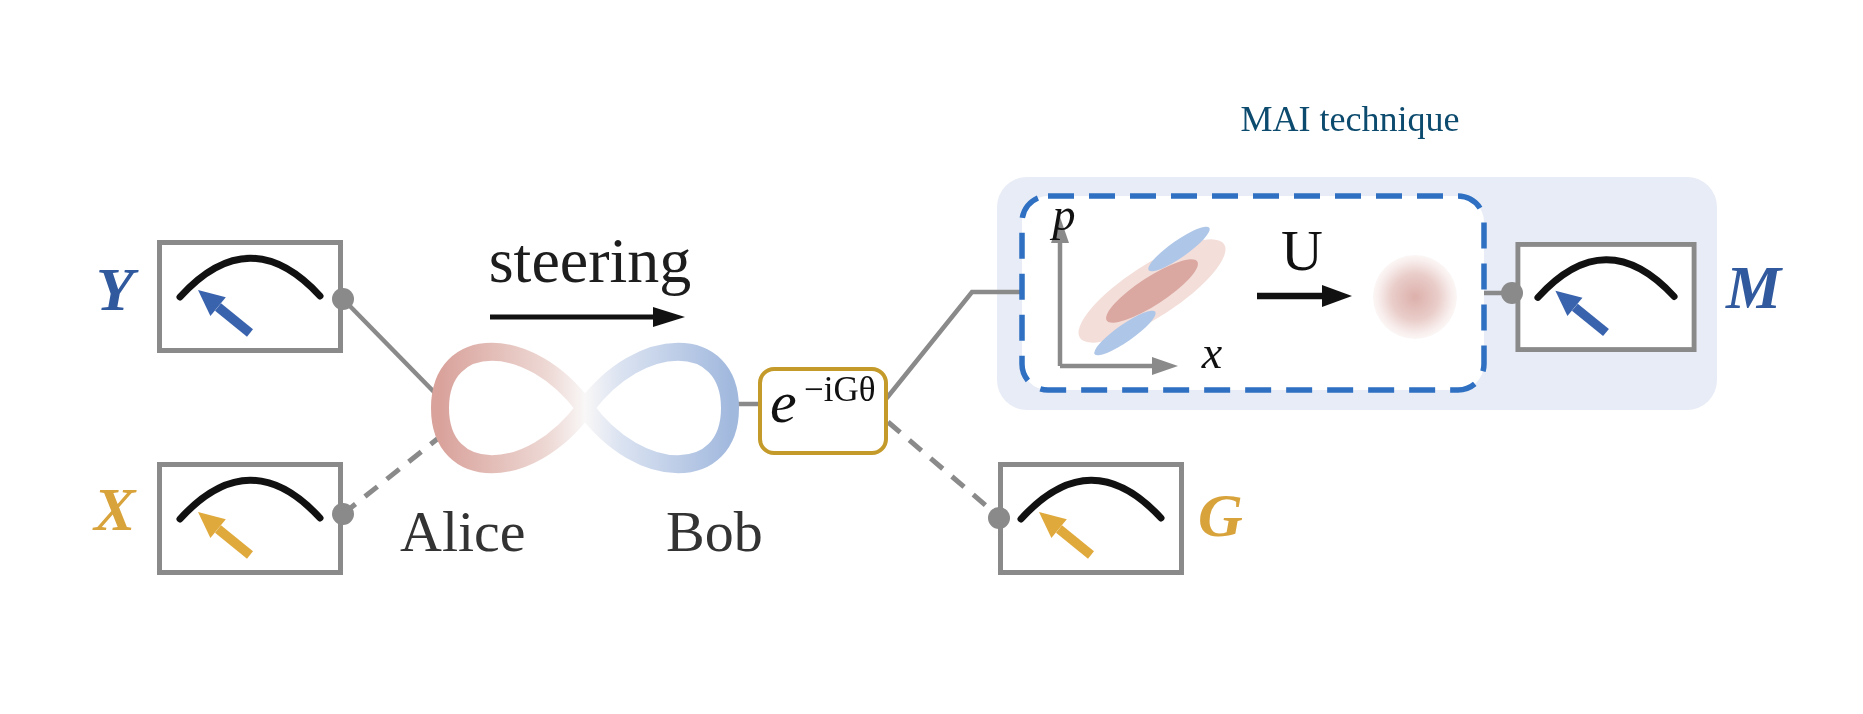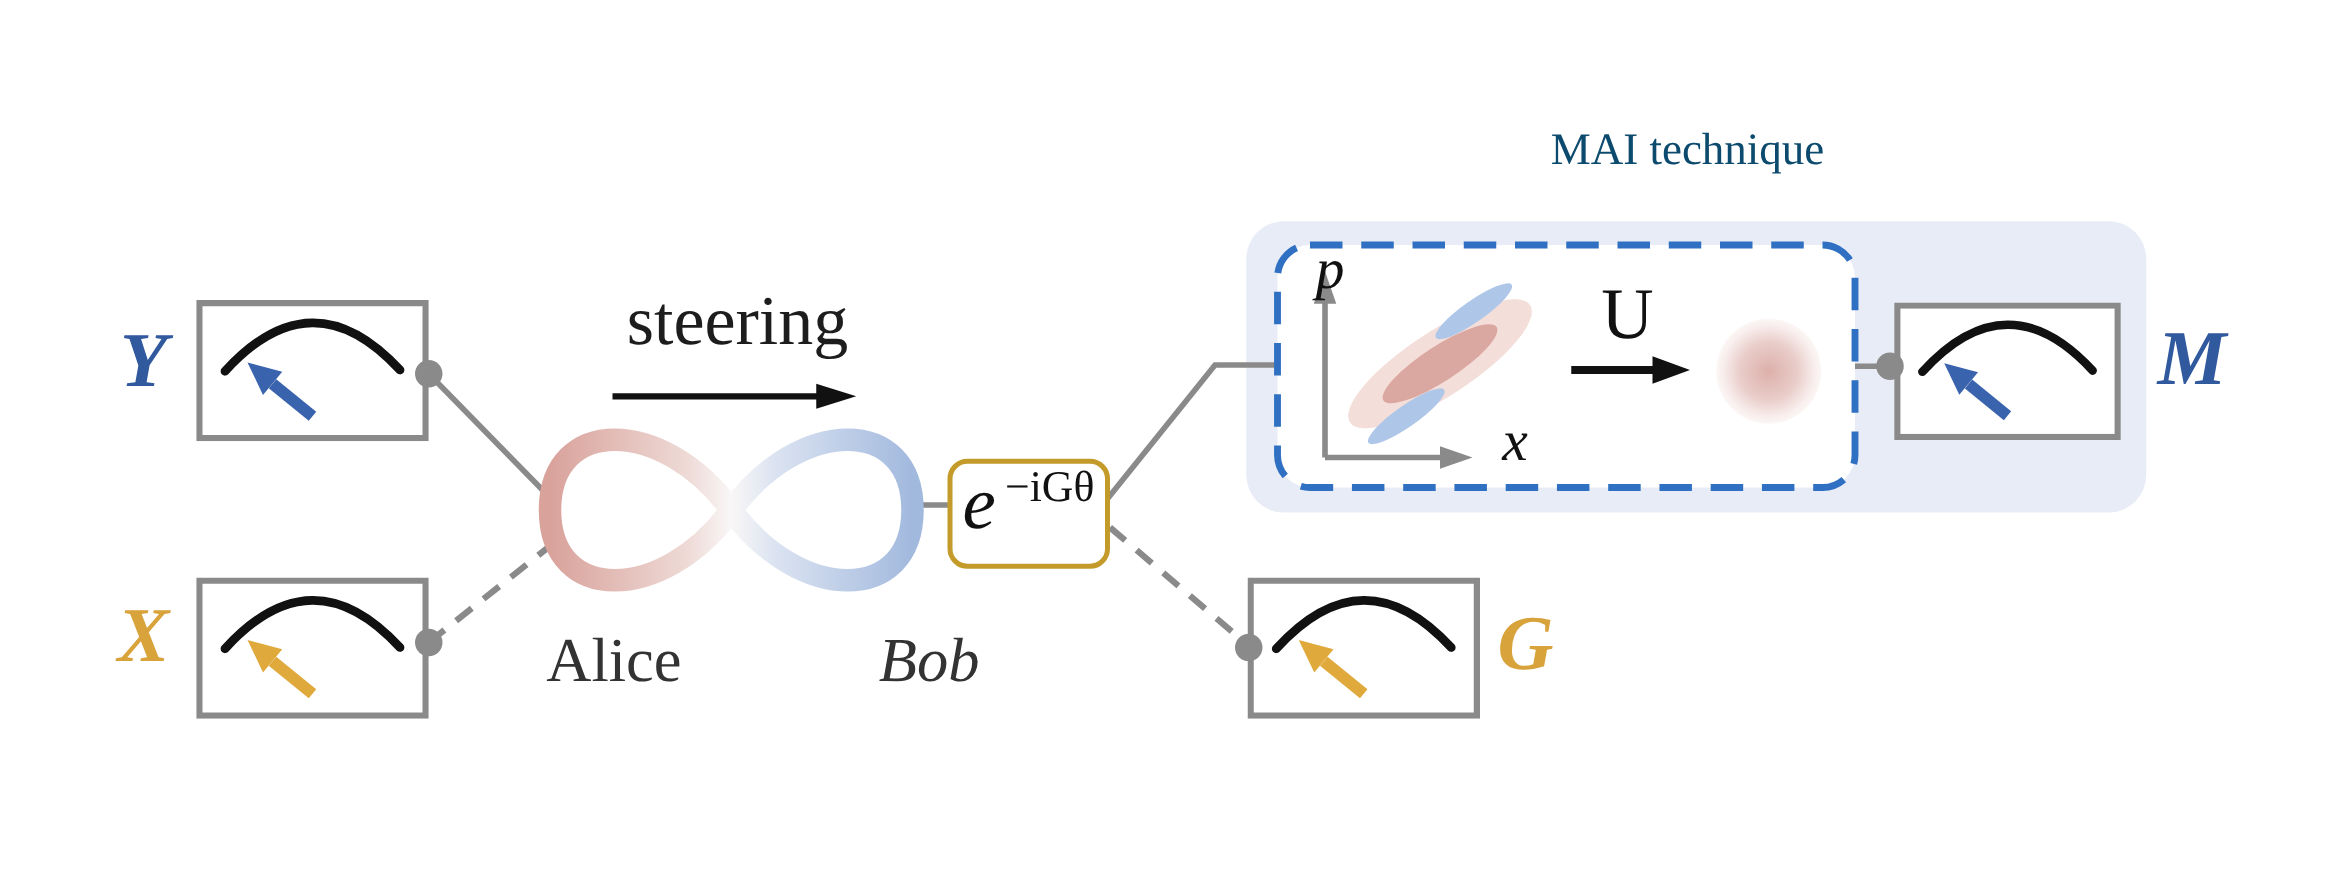--- a/index.html
+++ b/index.html
@@ -5,22 +5,22 @@
   html,body{margin:0;padding:0;background:#ffffff;}
   #canvas{
     position:relative;width:1863px;height:714px;background:#ffffff;overflow:hidden;
     font-family:"Liberation Serif", serif;
   }
   .abs{position:absolute;}
   
   .meter-label{font-style:italic;font-weight:bold;font-size:62px;line-height:1;}
   .lbl-blue{color:#31599E;}
   .lbl-gold{color:#D9A33C;}
-  .big-serif{color:#333333;font-size:50px;line-height:1;margin-left:37px;}
-  .steering-lbl{color:#1d1d1d;font-size:56px;line-height:1;text-align:center;}
+  .big-serif{color:#333333;font-size:58px;line-height:1;}
+  .steering-lbl{color:#1d1d1d;font-size:64px;line-height:1;text-align:center;}
   .mai-title{color:#0c4a6e;font-size:36px;line-height:1;text-align:center;}
   .unitary-lbl{color:#111111;font-size:58px;line-height:1;text-align:center;}
   .axis-lbl{color:#111111;font-style:italic;font-size:46px;line-height:1;}
   
   .mai-outer{
     left:997px;top:177px;width:720px;height:233px;background:#E8ECF6;border-radius:30px;
   }
   
   .gate-box{
     left:758px;top:367px;width:122px;height:80px;background:#ffffff;
@@ -100,21 +100,21 @@
              C 215 3, 305 3, 305 78 C 305 153, 215 153, 160 78" fill="none" stroke="url(#infGrad)" stroke-width="18" stroke-linejoin="round"></path>
   </svg>
 
   <div class="abs steering-lbl" style="left:480px;top:229px;width:220px;">steering</div>
   <svg class="abs" style="left:485px;top:305px;" width="210" height="24" viewBox="0 0 210 24">
     <line x1="5" y1="12" x2="172" y2="12" stroke="#111" stroke-width="5"></line>
     <polygon points="200,12 168,2 168,22" fill="#111"></polygon>
   </svg>
 
   <div class="abs big-serif" style="left:400px;top:503px;">Alice</div>
-  <div class="abs big-serif" style="left:666px;top:503px;font-style:italic;">Bob</div>
+  <div class="abs big-serif" style="left:666px;top:503px;">Bob</div>
 
   <div class="abs gate-box">
     <span class="gate-base">e</span>
     <span class="gate-exp">−iGθ</span>
   </div>
 
   <div class="abs" style="left:157px;top:240px;">
     <svg width="186" height="113" viewBox="0 0 186 113">
       <rect x="2.5" y="2.5" width="181" height="108" fill="#ffffff" stroke="#8A8A8A" stroke-width="5"></rect>
       <path d="M 23 57 Q 93 -20 163 56" fill="none" stroke="#111" stroke-width="7" stroke-linecap="round"></path>

